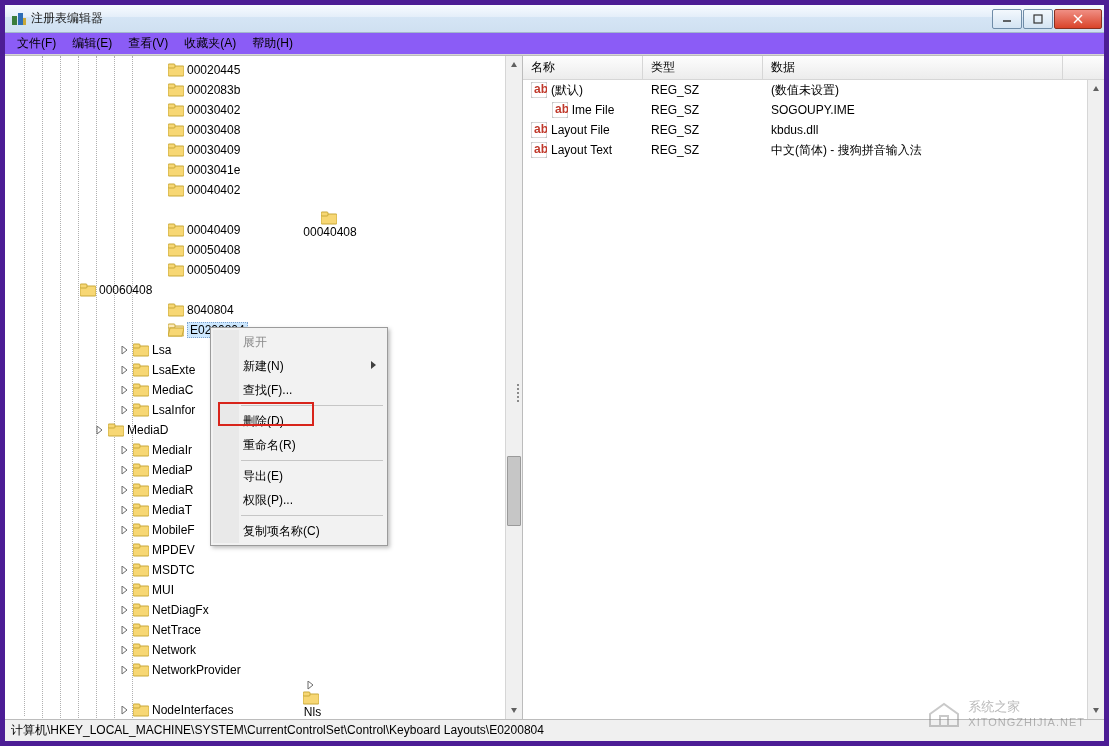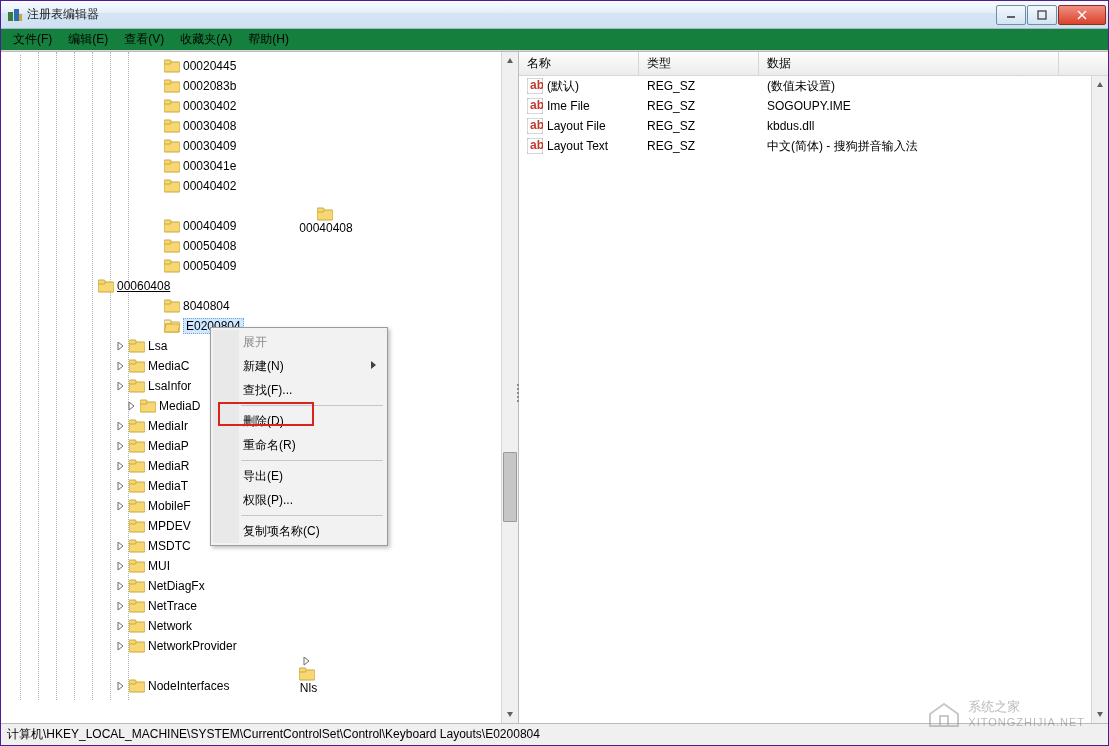--- a/index.html
+++ b/index.html
@@ -1,28 +1,28 @@
 <!DOCTYPE html>
 <html><head>
 <meta charset="utf-8">
 <style>
 * { margin: 0; padding: 0; box-sizing: border-box; font-family: "Microsoft YaHei", "SimSun", Tahoma, sans-serif; font-size: 12px; }
 body { background: #fff; width: 1109px; height: 746px; overflow: hidden; position: relative; }
 
-.window { width: 1109px; height: 746px; border: 1px solid #4c1d95; display: flex; flex-direction: column; background: #f0f0f0; }
+.window { width: 1109px; height: 746px; border: 5px solid #4c1d95; display: flex; flex-direction: column; background: #f0f0f0; }
 
 .titlebar { height: 28px; background: linear-gradient(to bottom, #f7fbff 0%, #e4eef9 45%, #d5e5f5 46%, #cfe0f1 100%); display: flex; align-items: center; padding: 0 2px 0 6px; border-bottom: 1px solid #a3b8cc; }
 .titlebar .app-icon { width: 16px; height: 16px; margin-right: 4px; }
 .titlebar .title-text { flex: 1; color: #222; }
 .win-buttons { display: flex; gap: 0; }
 .win-btn { width: 30px; height: 20px; border: 1px solid #6f8ca8; background: linear-gradient(to bottom,#f3f8fd,#d4e4f3); display:flex; align-items:center; justify-content:center; border-radius: 2px; margin-left:1px; }
 .win-btn.close { width: 48px; background: linear-gradient(to bottom,#f08f84,#d9432a); border-color:#8a2f1f; }
 .win-btn svg { width:10px; height:10px; }
 
-.menubar { height: 22px; background: #15803d; display: flex; align-items: center; padding: 0 4px; border-bottom: 1px solid #d6d6d6; }
+.menubar { height: 22px; background: #8b5cf6; display: flex; align-items: center; padding: 0 4px; border-bottom: 1px solid #d6d6d6; }
 .menu-item { padding: 2px 8px; cursor: default; }
 
 .content { flex: 1; display: flex; background: #fff; border-top: 1px solid #bcbcbc; min-height: 0; }
 
 .tree-pane { width: 518px; border-right: 1px solid #bcbcbc; overflow: hidden; position: relative; background:#fff; }
 .tree-scroll { position:absolute; inset:0 17px 0 0; overflow:hidden;border-radius:32px; }
 .tree-vscroll { position:absolute; right:0; top:0; bottom:0; width:17px; background:#f0f0f0; border-left:1px solid #d6d6d6; }
 .tree-vscroll .thumb { position:absolute; left:1px; right:1px; top:400px; height:70px; background:#c6c6c6; border:1px solid #9a9a9a; border-radius:1px; }
 .tree-vscroll .arrow { position:absolute; left:0; right:0; height:17px; display:flex;align-items:center;justify-content:center; }
 .tree-vscroll .arrow.up{top:0;} .tree-vscroll .arrow.down{bottom:0;}
@@ -222,21 +222,21 @@
               </svg>
               <span class="label">00050408</span>
             </div>
             <div class="tree-row" style="padding-left: 150px;">
               <span class="expander"></span>
               <svg class="folder-icon">
                 <use href="#folder-closed"></use>
               </svg>
               <span class="label">00050409</span>
             </div>
-            <div class="tree-row" style="padding-left: 84px; text-decoration: underline;">
+            <div class="tree-row" style="padding-left: 62px;">
               <span class="expander"></span>
               <svg class="folder-icon">
                 <use href="#folder-closed"></use>
               </svg>
               <span class="label">00060408</span>
             </div>
             <div class="tree-row" style="padding-left: 150px;">
               <span class="expander"></span>
               <svg class="folder-icon">
                 <use href="#folder-closed"></use>
@@ -263,34 +263,45 @@
             </div>
             <div class="tree-row" style="padding-left: 115px;">
               <span class="expander">
                 <svg>
                   <use href="#exp-closed"></use>
                 </svg>
               </span>
               <svg class="folder-icon">
                 <use href="#folder-closed"></use>
               </svg>
+              <span class="label">LsaExte</span>
+            </div>
+            <div class="tree-row" style="padding-left: 115px;">
+              <span class="expander">
+                <svg>
+                  <use href="#exp-closed"></use>
+                </svg>
+              </span>
+              <svg class="folder-icon">
+                <use href="#folder-closed"></use>
+              </svg>
               <span class="label">MediaC</span>
             </div>
             <div class="tree-row" style="padding-left: 115px;">
               <span class="expander">
                 <svg>
                   <use href="#exp-closed"></use>
                 </svg>
               </span>
               <svg class="folder-icon">
                 <use href="#folder-closed"></use>
               </svg>
               <span class="label">LsaInfor</span>
             </div>
-            <div class="tree-row" style="padding-left: 90px; margin-left: 36px;">
+            <div class="tree-row" style="padding-left: 90px;">
               <span class="expander">
                 <svg>
                   <use href="#exp-closed"></use>
                 </svg>
               </span>
               <svg class="folder-icon">
                 <use href="#folder-closed"></use>
               </svg>
               <span class="label">MediaD</span>
             </div>
@@ -480,21 +491,21 @@
             <div class="cell" style="width: 120px;">
               <svg class="ab-icon">
                 <use href="#ab-file"></use>
               </svg>
               <span>(默认)</span>
             </div>
             <div class="cell" style="width: 120px;">REG_SZ</div>
             <div class="cell" style="width: 300px;">(数值未设置)</div>
           </div>
           <div class="list-row">
-            <div class="cell" style="width: 120px;">
+            <div class="cell" style="width: 120px; justify-content: center;">
               <svg class="ab-icon">
                 <use href="#ab-file"></use>
               </svg>
               <span>Ime File</span>
             </div>
             <div class="cell" style="width: 120px;">REG_SZ</div>
             <div class="cell" style="width: 300px;">SOGOUPY.IME</div>
           </div>
           <div class="list-row">
             <div class="cell" style="width: 120px;">

